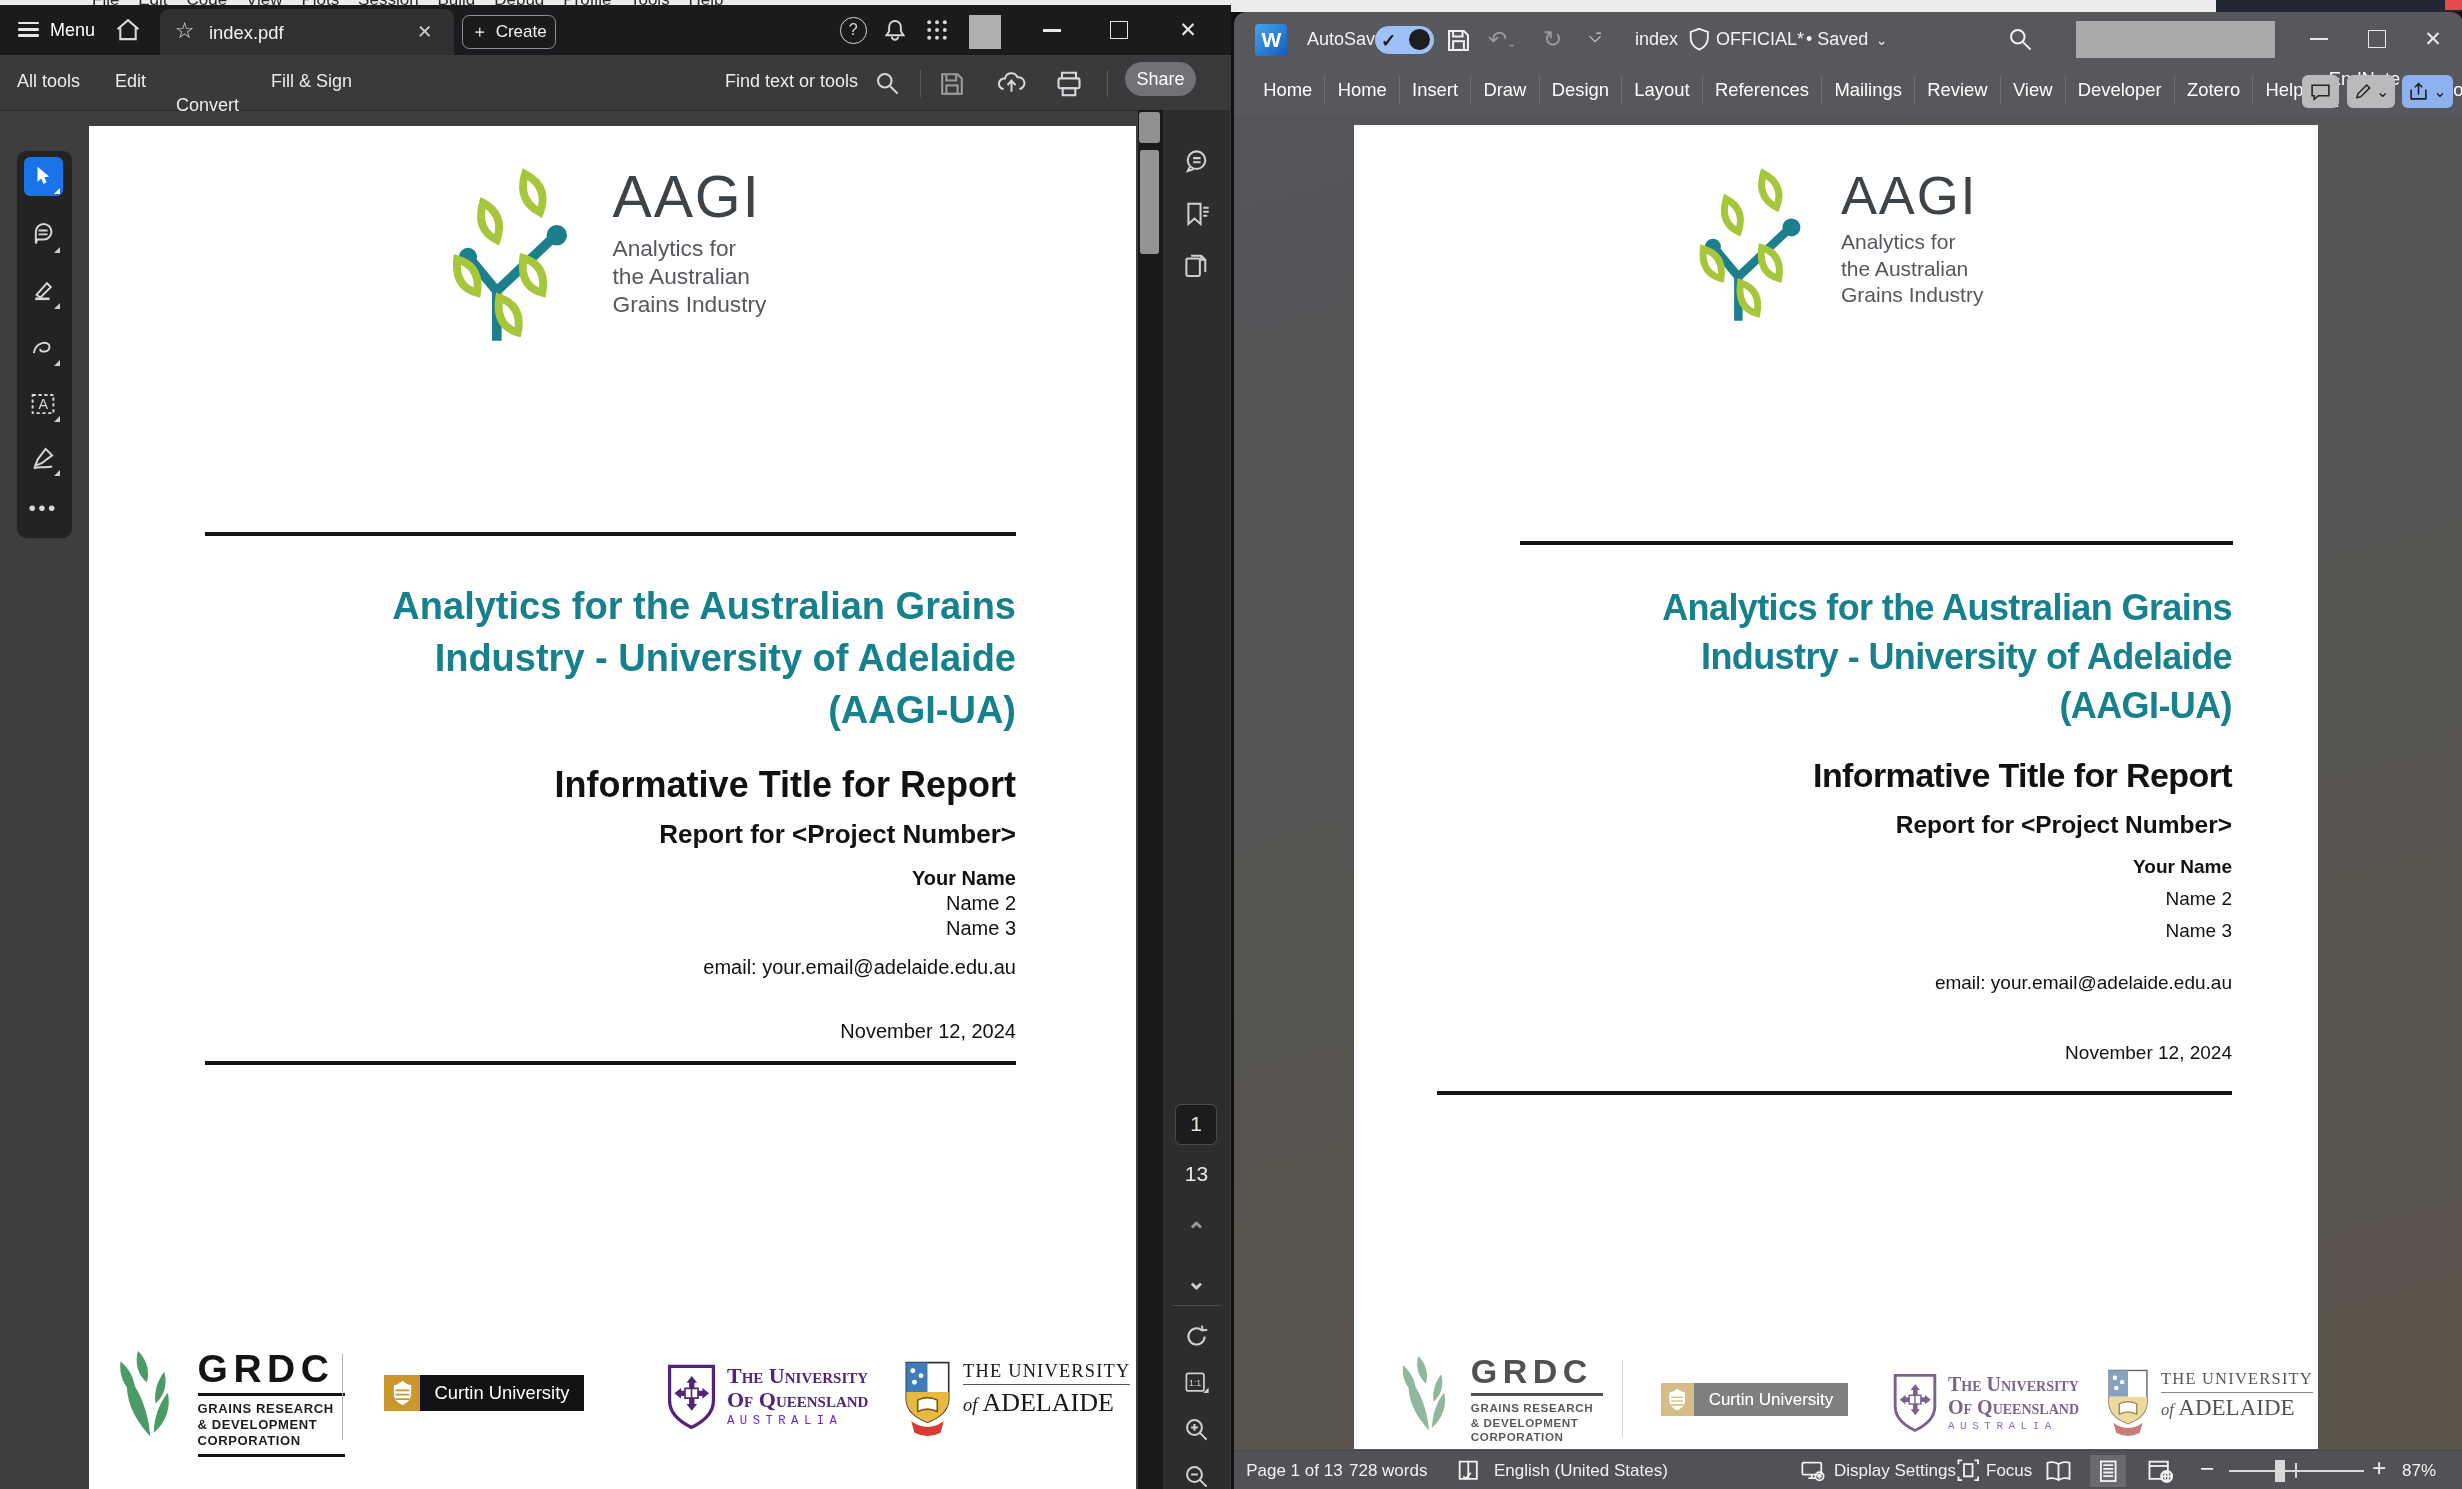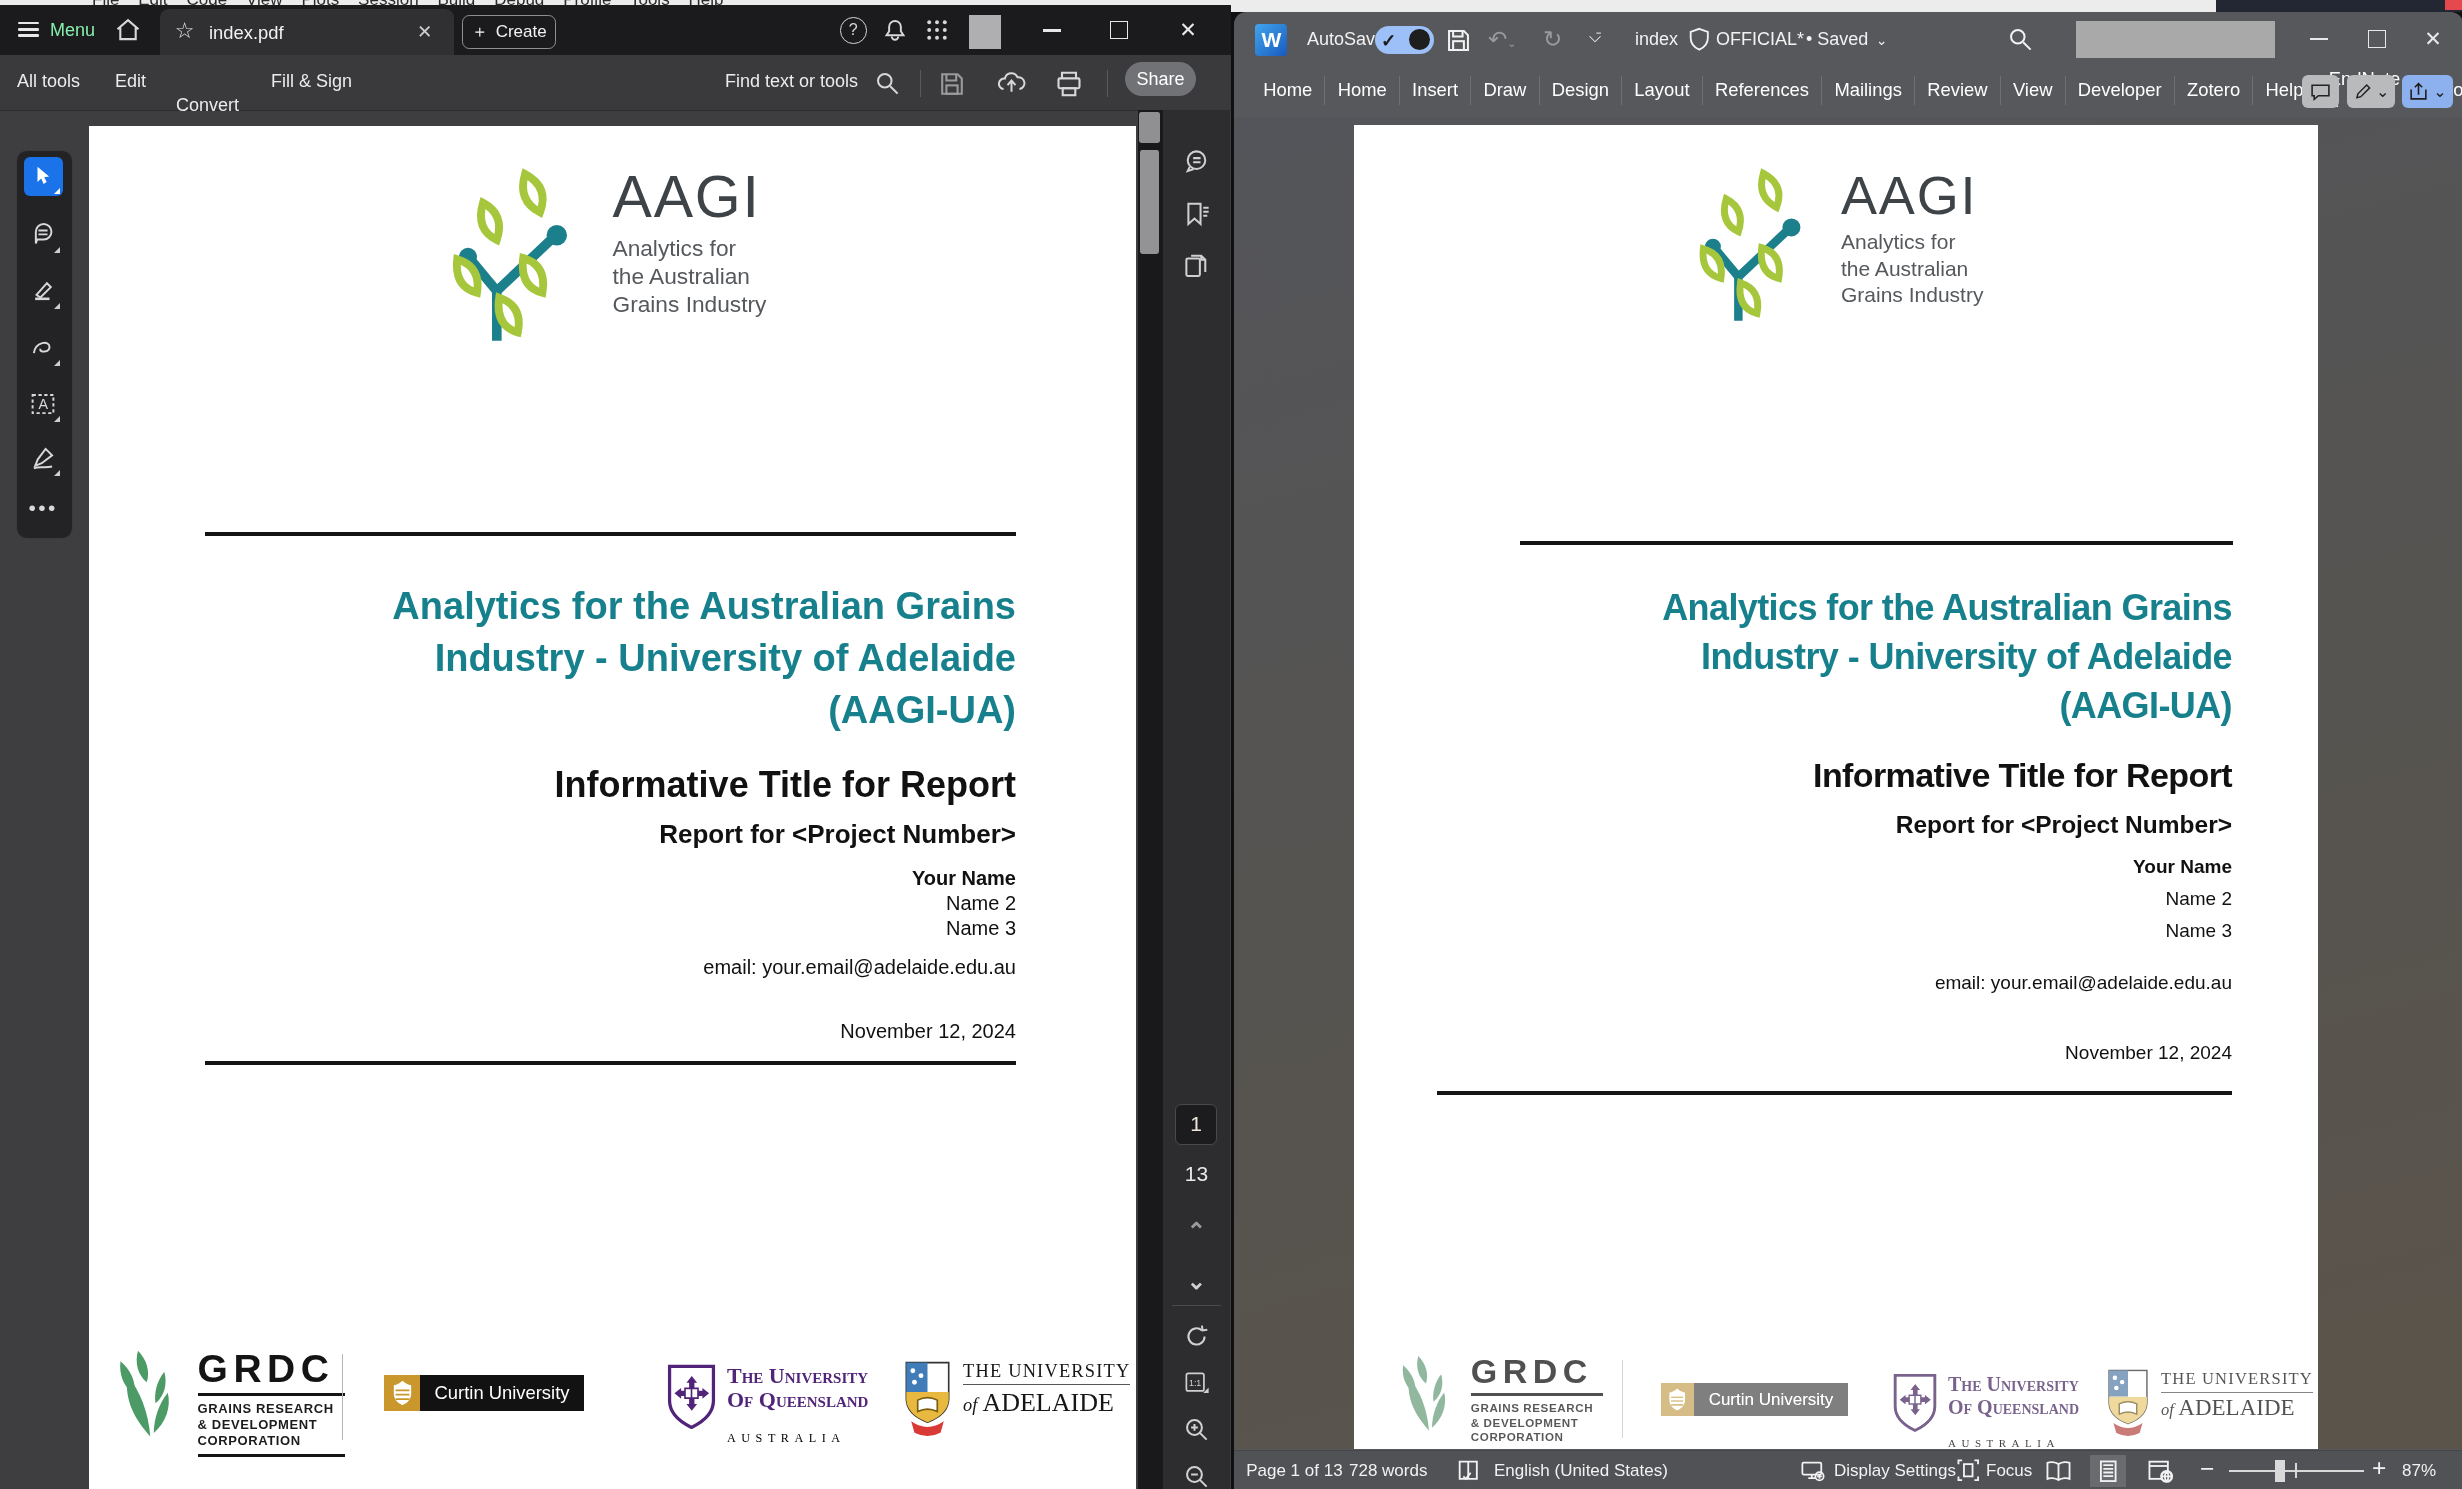--- a/index.html
+++ b/index.html
@@ -10,21 +10,21 @@
   
   .bg-strip{position:absolute;left:0;top:0;width:2462px;height:12.2px;background:#ececec;overflow:hidden;}
   .bg-strip-text{position:absolute;left:92px;top:-9.8px;font-size:17px;color:#2b2b2b;white-space:pre;}
   .bg-strip-dark{position:absolute;left:2216px;top:0;width:246px;height:12.2px;background:#222733;}
   .bg-strip-red{position:absolute;left:2445px;top:0;width:17px;height:9.8px;background:#e5484d;}
 
   
   .pdf-window{position:absolute;left:0;top:4.9px;width:1231px;height:1485px;background:#3E3E41;overflow:hidden;}
   .pdf-titlebar{position:absolute;left:0;top:0;width:100%;height:50px;background:#1B1B1D;}
   .hamburger span{display:block;width:21px;height:2.4px;background:#e8e8e8;margin:3.7px 0;border-radius:1.2px;}
-  .pdf-menu-label{position:absolute;left:50px;top:14.7px;font-size:18px;color:#86efac;}
+  .pdf-menu-label{position:absolute;left:50px;top:14.7px;font-size:18px;color:#ffffff;}
   .icon-btn{display:flex;align-items:center;justify-content:center;color:#d8d8da;}
   .pdf-tab{position:absolute;left:160px;top:3.7px;width:294px;height:47px;background:#303032;border-radius:8.6px 8.6px 0 0;}
   .pdf-tab-star{position:absolute;left:14.7px;top:9.8px;font-size:22px;color:#e0e0e0;}
   .pdf-tab-title{position:absolute;left:49px;top:13.5px;font-size:18.4px;color:#f2f2f2;}
   .pdf-tab-close{position:absolute;left:257px;top:12.2px;font-size:18.4px;color:#cfcfcf;}
   .create-btn{position:absolute;left:462px;top:9.8px;width:92px;height:32px;border:1.2px solid #8f9094;border-radius:7.3px;
               display:flex;align-items:center;justify-content:center;gap:7.3px;color:#f2f2f2;font-size:17px;}
   .help-circle{position:absolute;left:840px;top:12.2px;width:24.5px;height:24.5px;border:1.8px solid #d5d5d5;border-radius:50%;
                color:#d5d5d5;font-size:16px;display:flex;align-items:center;justify-content:center;}
   .redact{background:#AFAFB1;}
@@ -80,21 +80,21 @@
   .grdc-word{font-size:39px;font-weight:800;letter-spacing:5.5px;color:#141414;line-height:1;}
   .grdc-bar{height:3.1px;background:#141414;margin:4.9px 0;}
   .grdc-sub{font-size:13px;font-weight:600;letter-spacing:0.6px;color:#1c1c1c;line-height:16px;}
   .logo-divider{position:absolute;width:1.2px;background:#b5b5b5;}
   .curtin{position:absolute;display:flex;}
   .curtin-gold{width:36px;height:36px;background:#C9972C;display:flex;align-items:center;justify-content:center;}
   .curtin-box{width:164px;height:36px;background:#121212;color:#fff;font-size:18.4px;display:flex;align-items:center;justify-content:center;}
   .uq{position:absolute;display:flex;gap:11px;}
   .uq-text{font-family:"Liberation Serif",serif;color:#51247A;}
   .uq-l{font-variant:small-caps;font-size:22px;font-weight:700;line-height:24.5px;}
-  .uq-a{font-size:12.2px;letter-spacing:5.5px;margin-top:18px;color:#000000;}
+  .uq-a{font-size:12.2px;letter-spacing:5.5px;margin-top:1px;color:#6d28d9;font-family:Liberation Mono, monospace;}
   .adel{position:absolute;display:flex;gap:11px;}
   .adel-text{font-family:"Liberation Serif",serif;color:#161616;}
   .adel-l1{font-size:18.4px;letter-spacing:1.2px;border-bottom:1.2px solid #555;padding-bottom:2.4px;}
   .adel-l2{font-size:26px;margin-top:2.4px;}
   .adel-of{font-style:italic;font-size:18.4px;}
   .faded{opacity:.75;filter:saturate(.6) brightness(1.1);}
 
   
   .word-window{position:absolute;left:1234px;top:12.2px;width:1229px;height:1477px;background:#57585B;border-radius:12.2px 12.2px 0 0;overflow:hidden;}
   .word-titlebar{position:absolute;left:0;top:0;width:100%;height:52px;}

